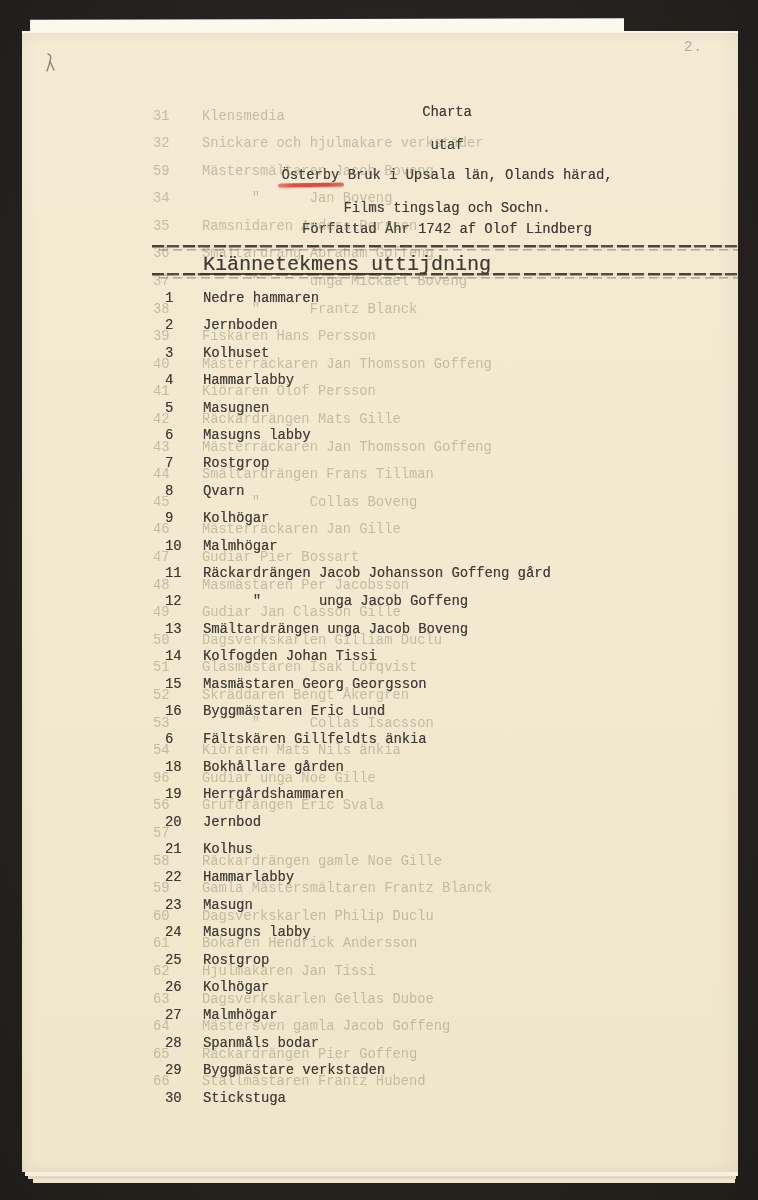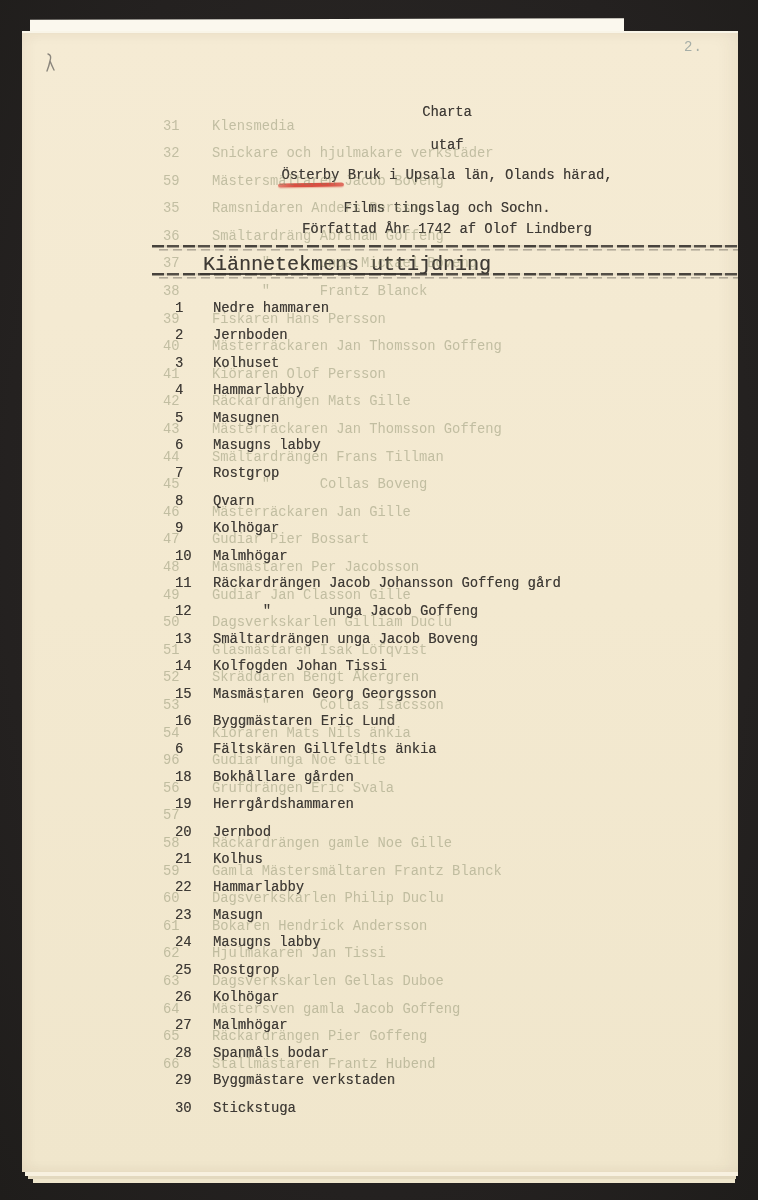--- a/index.html
+++ b/index.html
@@ -42,21 +42,21 @@
       repeating-linear-gradient(90deg, rgba(56,52,47,0.92) 0 12px, rgba(56,52,47,0.12) 12px 15px, rgba(56,52,47,0.85) 15px 27px, rgba(56,52,47,0.05) 27px 31px),
       repeating-linear-gradient(90deg, rgba(56,52,47,0.35) 0 9px, rgba(56,52,47,0.04) 9px 14px);
     background-size:100% 2.5px, 100% 1.6px;
     background-position:0 0, 7px 100%;
     background-repeat:no-repeat, no-repeat;
   }
   .rule1{top:212px;}
   .rule2{top:240px;}
   .heading{position:absolute;left:181px;top:222px;font-size:20px;line-height:1;white-space:pre;}
   .heading-underline{position:absolute;left:178px;top:240px;width:208px;height:2.4px;background:rgba(56,52,47,0.9);}
-  ol.list{position:absolute;margin:10px;padding:0;list-style:none;}
+  ol.list{position:absolute;margin:0;padding:0;list-style:none;}
   ol.list li{display:flex;height:27.6px;line-height:27.6px;font-size:13.8px;}
   .main{left:143px;top:251.5px;width:570px;}
   .main .num{width:38px;flex:0 0 38px;}
   .label{white-space:pre;}
   .ghost{left:131px;top:69.5px;width:580px;color:rgba(124,128,95,0.42);text-shadow:none;filter:blur(0.35px);}
   .ghost .num{width:49px;flex:0 0 49px;}
   .stack{position:absolute;}
   .s1{left:25px;top:1172px;width:713px;height:4px;background:#f8f1e0;}
   .s2{left:28px;top:1176px;width:708px;height:3px;background:#e3d9bf;}
   .s3{left:33px;top:1179px;width:702px;height:4px;background:#efe6cc;}
@@ -95,20 +95,24 @@
       <li class="row">
         <span class="num">32</span>
         <span class="label">Snickare och hjulmakare verkstäder</span>
       </li>
 
       <li class="row">
         <span class="num">59</span>
         <span class="label">Mästersmältaren Jacob Boveng</span>
       </li>
 
+      <li class="row">
+        <span class="num">34</span>
+        <span class="label">      "      Jan Boveng</span>
+      </li>
 
       <li class="row">
         <span class="num">35</span>
         <span class="label">Ramsnidaren Anders Persson</span>
       </li>
 
       <li class="row">
         <span class="num">36</span>
         <span class="label">Smältardräng Abraham Goffeng</span>
       </li>

